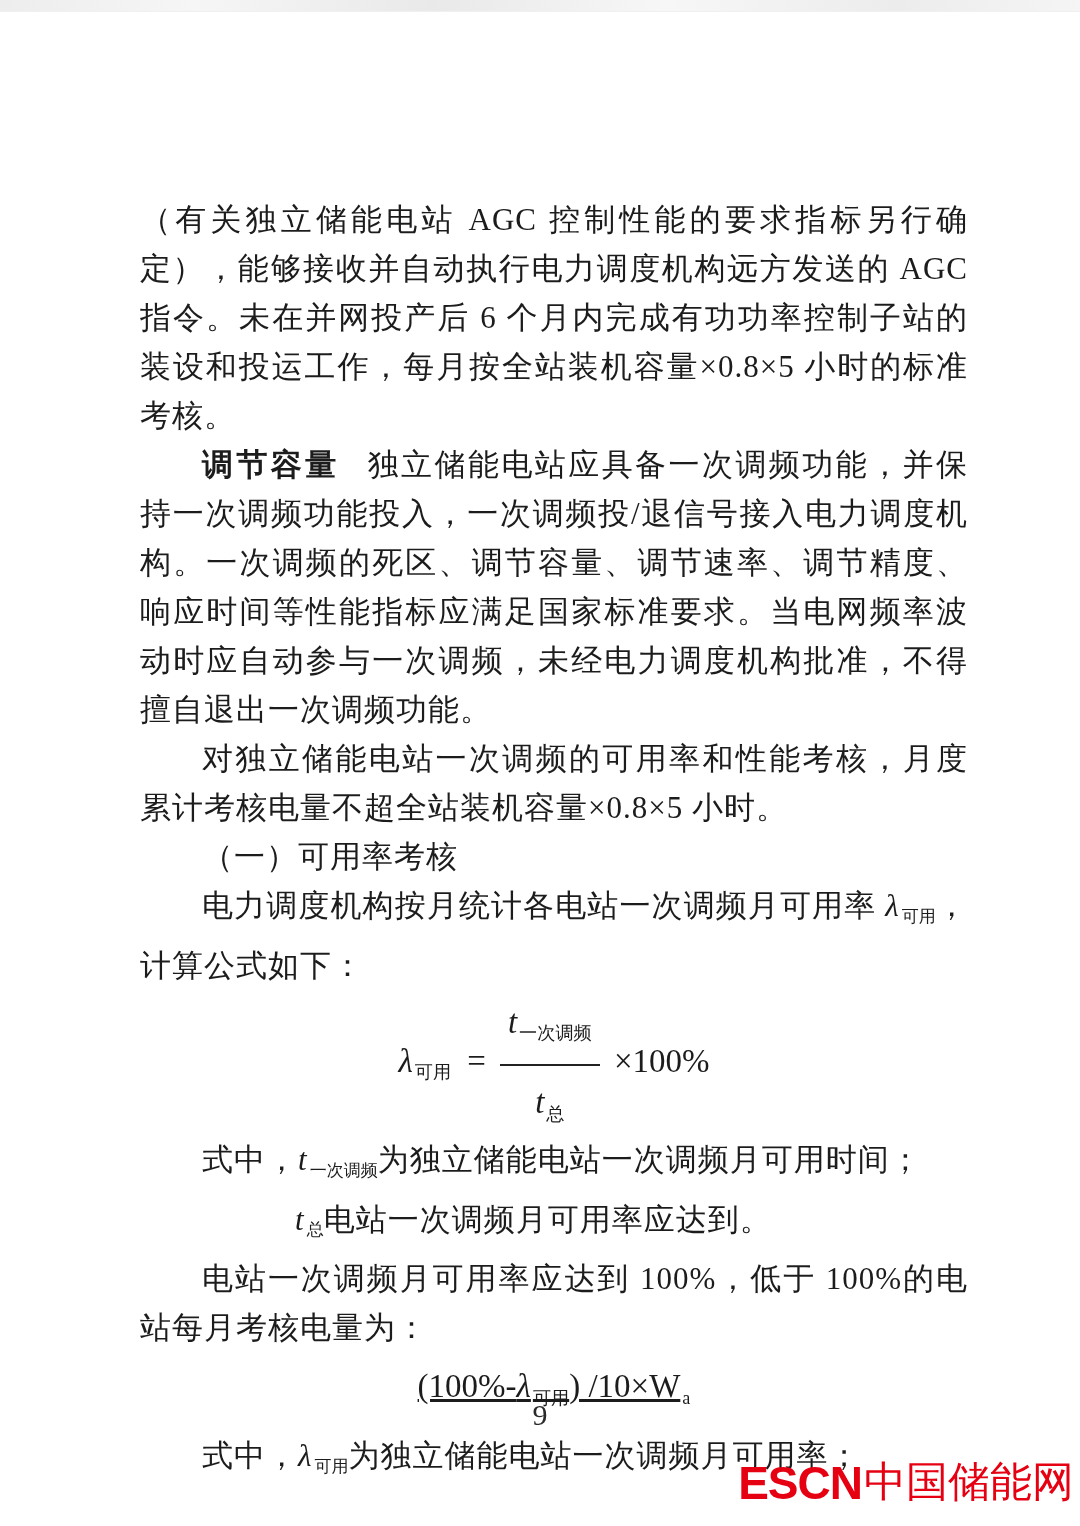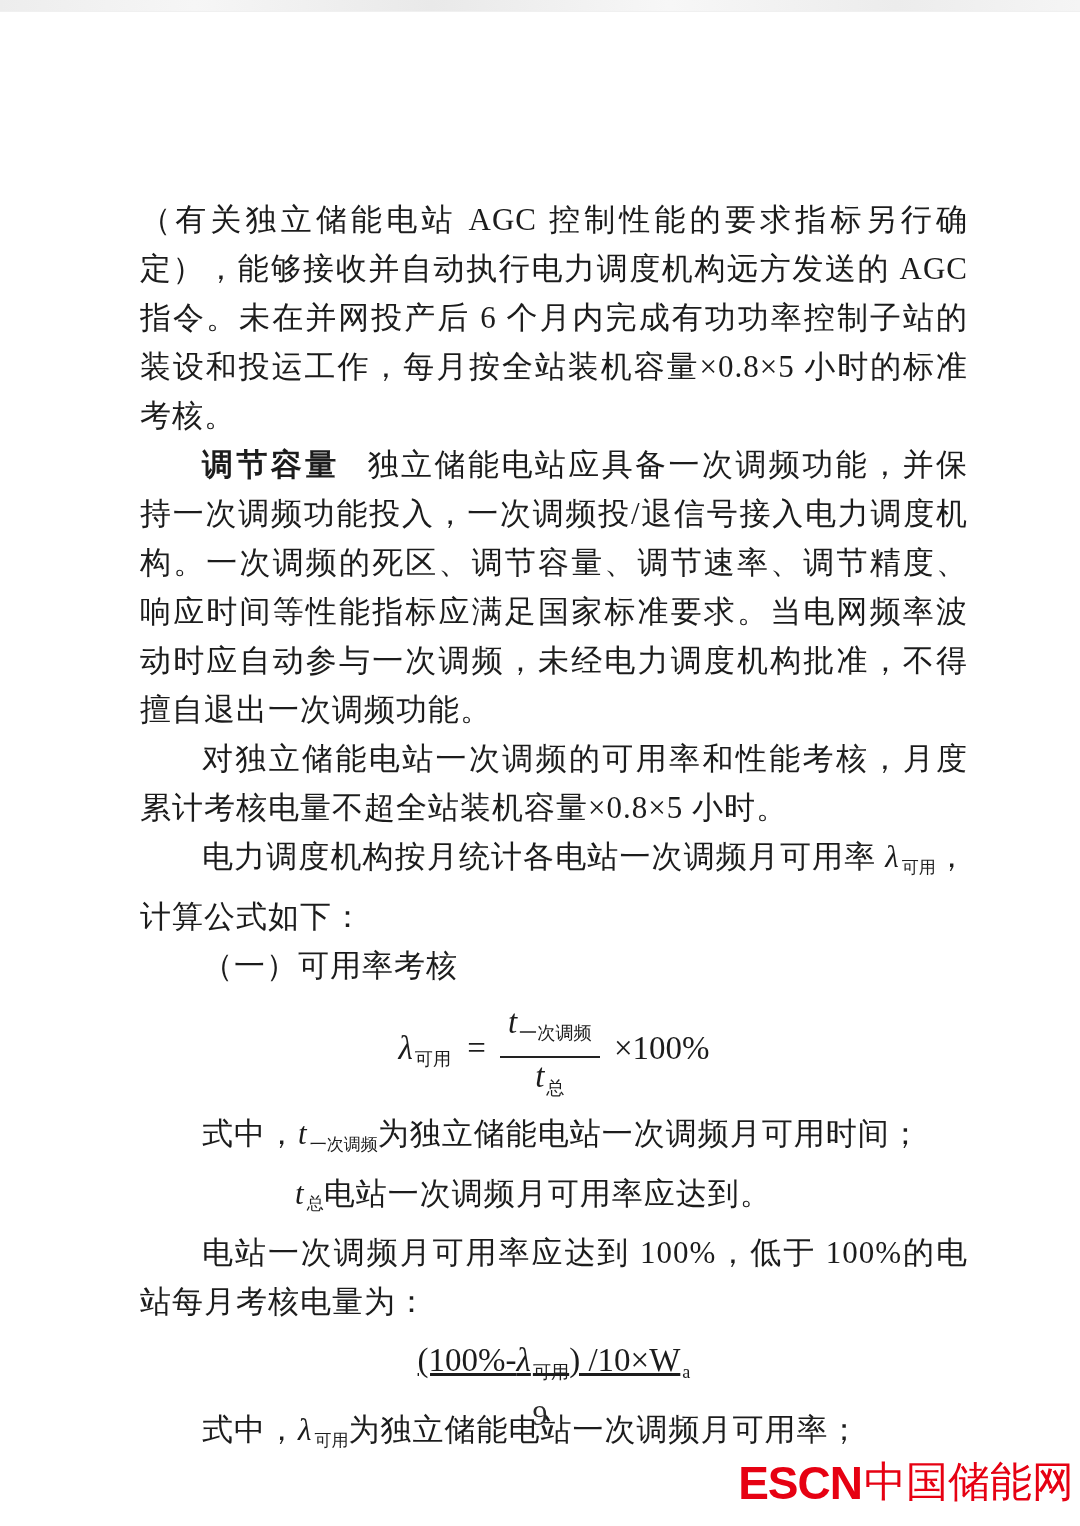--- a/index.html
+++ b/index.html
@@ -59,23 +59,23 @@
   }
   .frac {
     display: inline-flex;
     flex-direction: column;
     vertical-align: middle;
     text-align: center;
     margin: 0 6px;
   }
   .frac .num {
     border-bottom: 2px solid #222;
-    padding: 0 8px 12px 8px;
+    padding: 0 8px 20px 8px;
   }
-  .frac .den { padding-top: 0; }
+  .frac .den { padding-top: 0; margin-top: 18px; }
   .feq { margin: 0 8px; }
   .formula-inline {
     margin: 8px 0 6px 0;
     text-align: center;
     font-size: 33px;
     line-height: 53px;
     text-decoration: underline;
   }
   .page-footer {
     position: absolute;
@@ -117,25 +117,25 @@
 <div class="content">
 
   <p class="body-line">（有关独立储能电站 AGC 控制性能的要求指标另行确定），能够接收并自动执行电力调度机构远方发送的 AGC 指令。未在并网投产后 6 个月内完成有功功率控制子站的装设和投运工作，每月按全站装机容量×0.8×5 小时的标准考核。</p>
 
   <p class="body-line indent">
     <span class="bold-term">调节容量</span><span>独立储能电站应具备一次调频功能，并保持一次调频功能投入，一次调频投/退信号接入电力调度机构。一次调频的死区、调节容量、调节速率、调节精度、响应时间等性能指标应满足国家标准要求。当电网频率波动时应自动参与一次调频，未经电力调度机构批准，不得擅自退出一次调频功能。</span>
   </p>
 
   <p class="body-line indent">对独立储能电站一次调频的可用率和性能考核，月度累计考核电量不超全站装机容量×0.8×5 小时。</p>
 
+  <p class="body-line indent">（一）可用率考核</p>
+
   <p class="body-line indent">
     <span>电力调度机构按月统计各电站一次调频月可用率 </span><span class="var">λ</span><span class="sub">可用</span><span>，计算公式如下：</span>
   </p>
-
-  <p class="body-line indent">（一）可用率考核</p>
 
   <div class="formula-block">
     <span class="var">λ</span><span class="sub">可用</span>
     <span class="feq">=</span><span class="frac">
         <span class="num"><span class="var">t</span><span class="sub">一次调频</span></span>
         <span class="den"><span class="var">t</span><span class="sub">总</span></span>
       </span>
     <span>×100%</span>
   </div>
 

